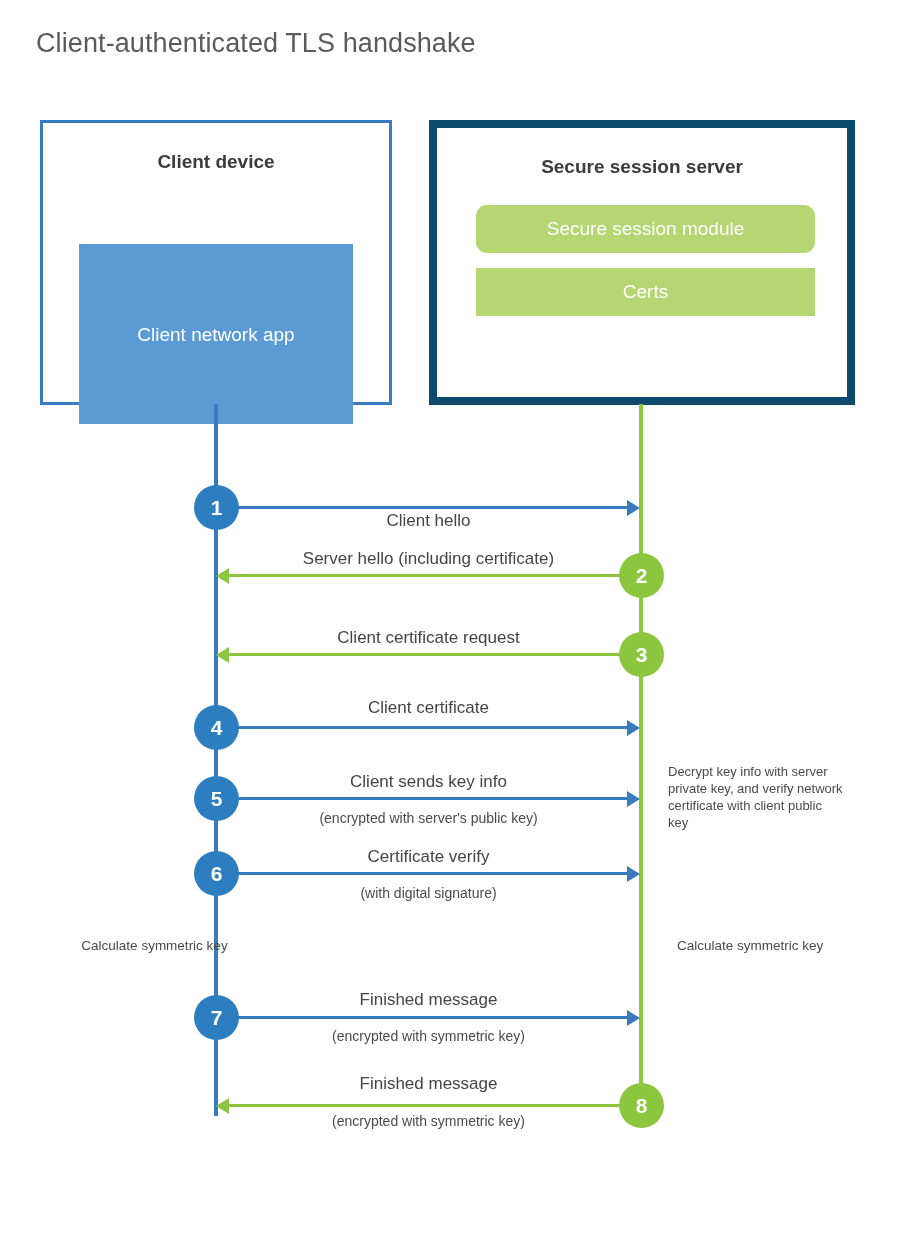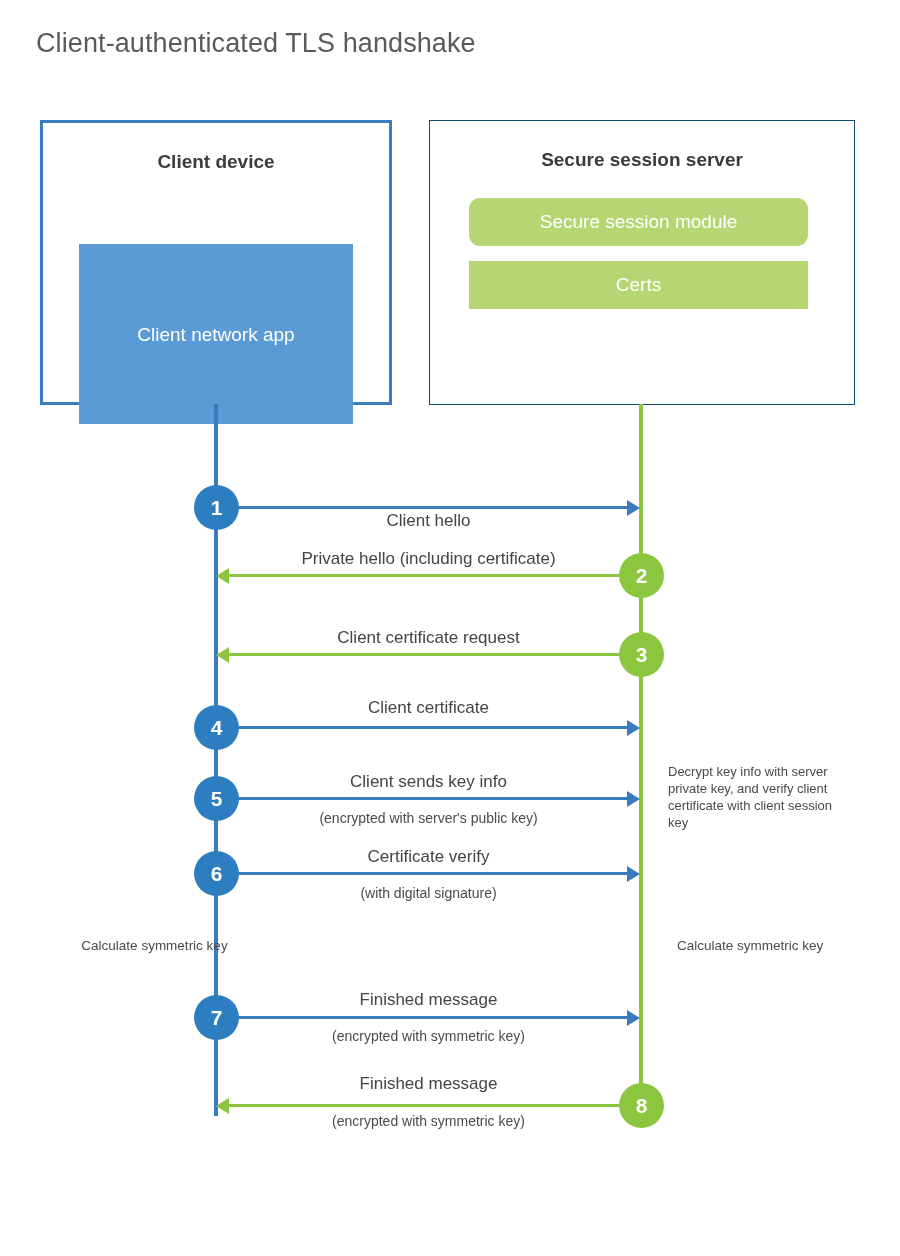--- a/index.html
+++ b/index.html
@@ -43,21 +43,21 @@
     width: 352px;
     height: 285px;
     border: 3px solid #3a7bbf;
     text-decoration: underline;
   }
   #server-box {
     left: 429px;
     top: 120px;
     width: 426px;
     height: 285px;
-    border: 1px solid #0c4a6e;
+    border: 8px solid #0c4a6e;
   }
   .actor-title {
     position: absolute;
     left: 0;
     right: 0;
     text-align: center;
     font-size: 19px;
     font-weight: bold;
     color: #3b3b3b;
   }
@@ -201,21 +201,21 @@
   </div>
 
   <div class="lifeline" id="client-lifeline"></div>
   <div class="lifeline" id="server-lifeline"></div>
 
   <div class="msg-label" style="left:216px; top:478px; width:425px;margin-top:33px;">Client hello</div>
   <div class="msg-line blue" style="left:216px; top:506px; width:411px;"></div>
   <div class="arrow-head right blue" style="left:627px; top:499.5px;"></div>
   <div class="step-circle blue" style="left:194px; top:485px;">1</div>
 
-  <div class="msg-label" style="left:216px; top:549px; width:425px;">Private hello (including certificate)</div>
+  <div class="msg-label" style="left:216px; top:549px; width:425px;">Server hello (including certificate)</div>
   <div class="msg-line green" style="left:229px; top:574px; width:412px;"></div>
   <div class="arrow-head left green" style="left:216px; top:567.5px;"></div>
   <div class="step-circle green" style="left:619px; top:553px;">2</div>
 
   <div class="msg-label" style="left:216px; top:628px; width:425px;">Client certificate request</div>
   <div class="msg-line green" style="left:229px; top:653px; width:412px;"></div>
   <div class="arrow-head left green" style="left:216px; top:646.5px;"></div>
   <div class="step-circle green" style="left:619px; top:632px;">3</div>
 
   <div class="msg-label" style="left:216px; top:698px; width:425px;">Client certificate</div>
@@ -240,19 +240,19 @@
   <div class="arrow-head right blue" style="left:627px; top:1009.5px;"></div>
   <div class="msg-sublabel" style="left:216px; top:1028px; width:425px;">(encrypted with symmetric key)</div>
   <div class="step-circle blue" style="left:194px; top:995px;">7</div>
 
   <div class="msg-label" style="left:216px; top:1074px; width:425px;">Finished message</div>
   <div class="msg-line green" style="left:229px; top:1104px; width:412px;"></div>
   <div class="arrow-head left green" style="left:216px; top:1097.5px;"></div>
   <div class="msg-sublabel" style="left:216px; top:1113px; width:425px;">(encrypted with symmetric key)</div>
   <div class="step-circle green" style="left:619px; top:1083px;">8</div>
 
-  <div class="side-note" style="left:668px; top:763px; width:175px;">Decrypt key info with server private key, and verify client certificate with client session key</div>
+  <div class="side-note" style="left:668px; top:763px; width:175px;">Decrypt key info with server private key, and verify network certificate with client public key</div>
 
   <div class="calc-note left-actor" style="left:72px; top:937px; width:165px;">Calculate symmetric key</div>
 
   <div class="calc-note right-actor" style="left:677px; top:937px; width:170px;">Calculate symmetric key</div>
 
 </div>
 
 </body></html>

